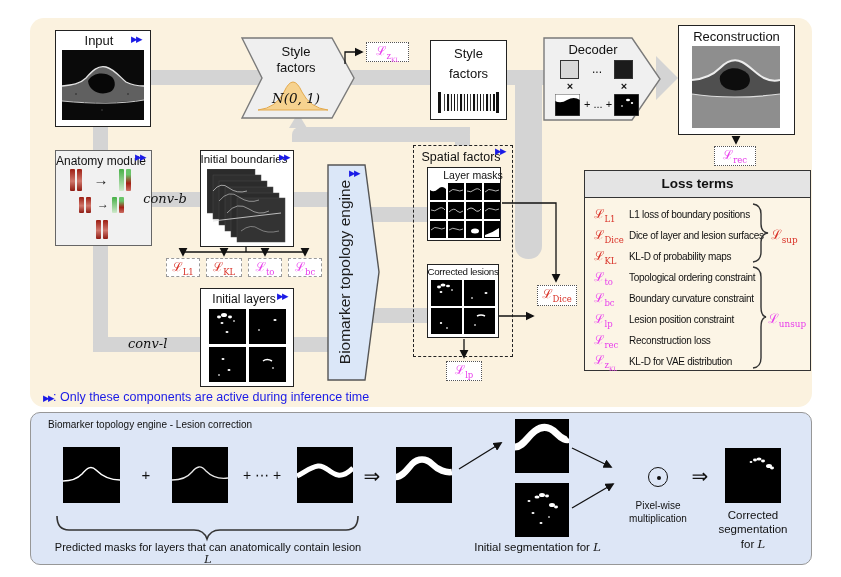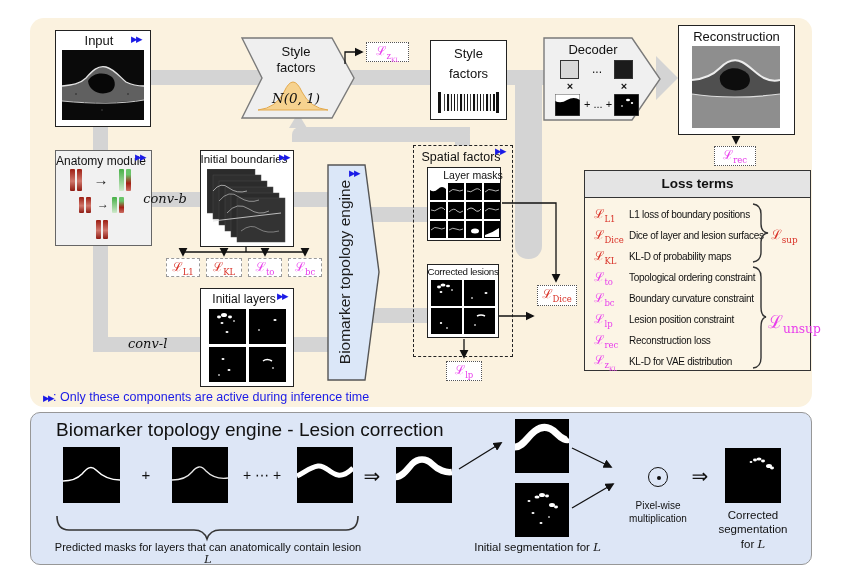--- a/index.html
+++ b/index.html
@@ -303,27 +303,27 @@
           <span class="rsym sym" style="color: rgb(232, 60, 236);">ℒ<sub>rec</sub></span>
           <span class="rdesc">Reconstruction loss</span>
         </div>
       <div class="row">
           <span class="rsym sym" style="color: rgb(232, 60, 236);">ℒ<sub>z<sub>KL</sub></sub></span>
           <span class="rdesc">KL-D for VAE distribution</span>
         </div>
     </div>
   </div>
   <div class="abs sym" style="left: 771px; top: 225px; font-size: 13px; z-index: 7; color: rgb(217, 49, 39);">ℒ<sub>sup</sub></div>
-  <div class="abs sym" style="left: 768px; top: 309px; font-size: 18px; z-index: 7; color: rgb(232, 60, 236);">ℒ<sub>unsup</sub></div>
+  <div class="abs sym" style="left: 768px; top: 309px; font-size: 13px; z-index: 7; color: rgb(232, 60, 236);">ℒ<sub>unsup</sub></div>
 
   <div class="abs" style="left:31px;top:390px;font-size:12.5px;color:#1a1ae6;z-index:4;padding-left:12px;">
     <span class="ff" style="position:static;">▶▶</span><span>: Only these components are active during inference time</span>
   </div>
 
-  <div class="abs" style="left:56px;top:419px;font-size:19px;z-index:3;">Biomarker topology engine - Lesion correction</div>
+  <div class="abs" style="left:48px;top:419px;font-size:10px;z-index:3;">Biomarker topology engine - Lesion correction</div>
 
   <svg class="svgshape" style="left:63px;top:447px;" width="57" height="56" viewBox="0 0 57 56">
     <rect width="57" height="56" fill="#000"></rect>
     <path d="M0,34 C8,34 14,32 19,27 C24,21 28,18 33,23 C39,29 48,33 57,33" fill="none" stroke="#fff" stroke-width="1.5"></path>
   </svg>
   <div class="abs" style="left:131px;top:466px;width:30px;text-align:center;font-size:15px;z-index:3;">+</div>
   <svg class="svgshape" style="left:172px;top:447px;" width="56" height="56" viewBox="0 0 56 56">
     <rect width="56" height="56" fill="#000"></rect>
     <path d="M0,33 C9,33 15,31 20,25 C25,19 29,18 34,24 C41,31 49,32 56,31" fill="none" stroke="#e8e8e8" stroke-width="1.3"></path>
   </svg>

